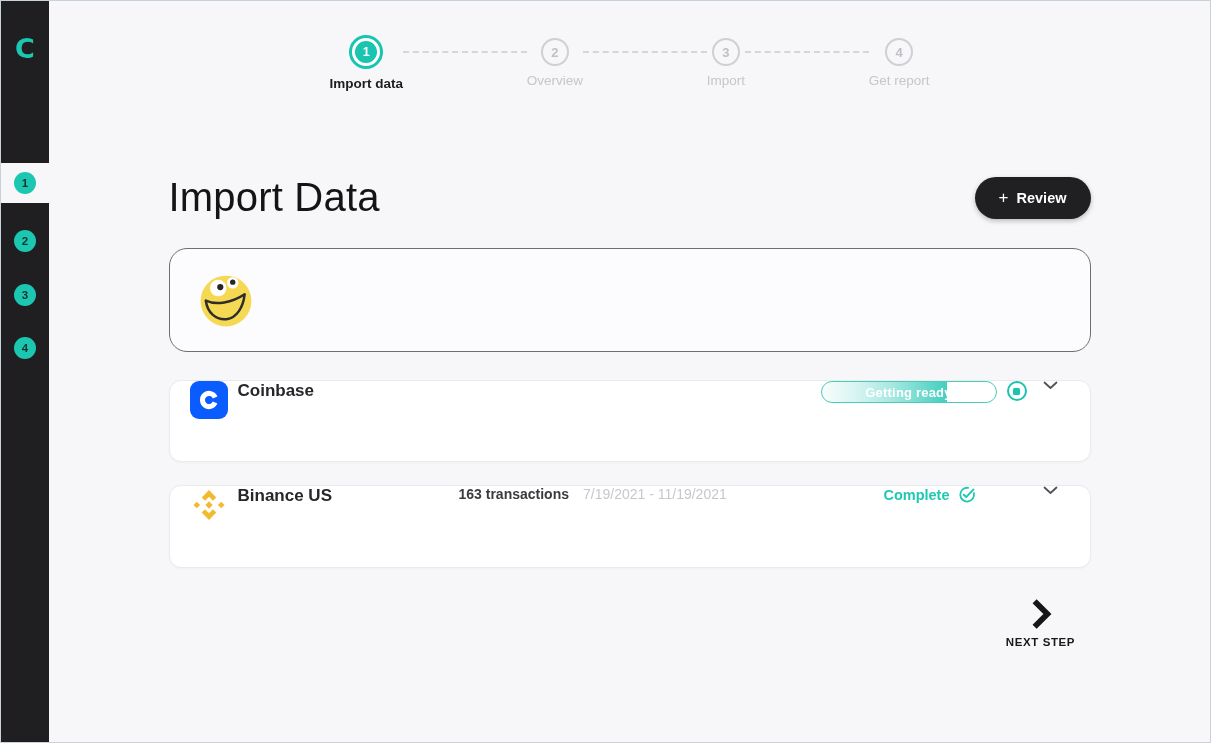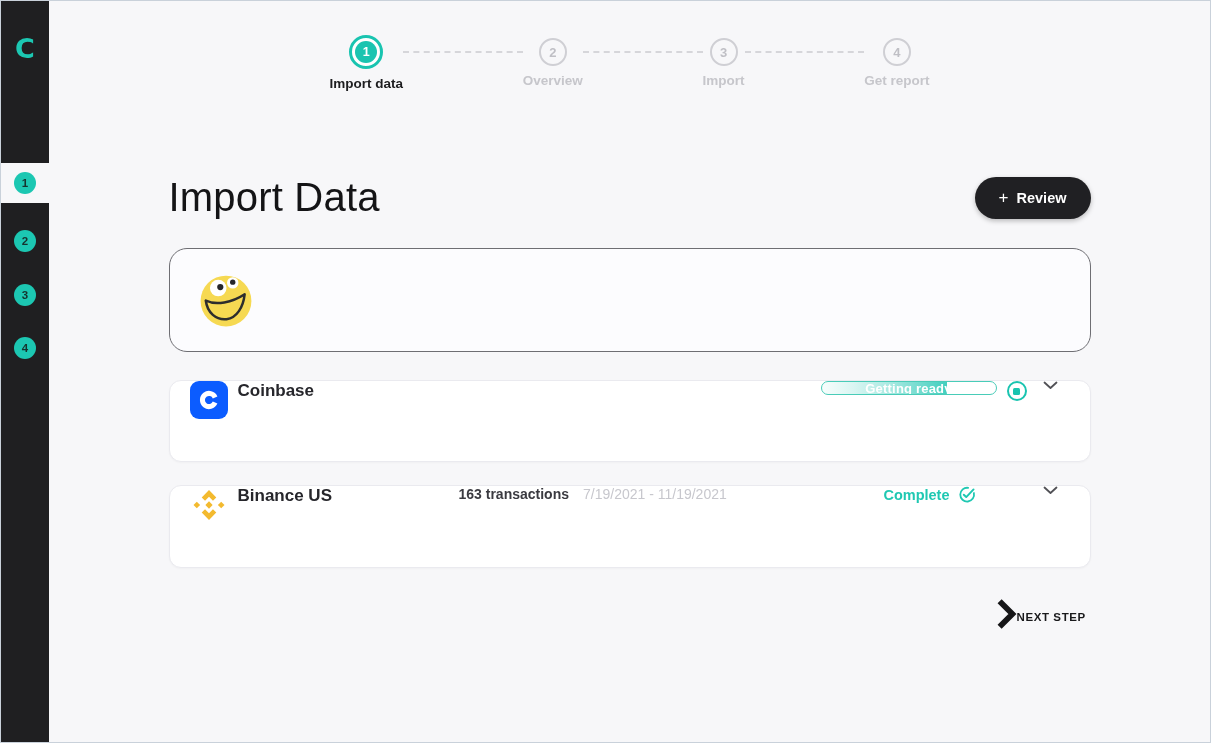--- a/index.html
+++ b/index.html
@@ -58,21 +58,21 @@
     background: #19c4b0; color: #fff; font-size: 12.5px; font-weight: 700;
     display: flex; align-items: center; justify-content: center;
   }
   .circle-idle {
     width: 28px; height: 28px; margin-top: 3px;
     border: 2px solid #cfcfd4; border-radius: 50%;
     color: #bfbfc5; font-size: 13px; font-weight: 600;
     display: flex; align-items: center; justify-content: center;
     background: #f7f7f9;
   }
-  .step-label { margin-top: 7px; font-size: 13.5px; color: #c6c6cb; font-weight: 700; }
+  .step-label { margin-top: 7px; font-size: 13.5px; color: #c6c6cb; font-weight: 400; }
   .step-label.current { color: #1d1d1f; font-weight: 600; }
 
   
   .content { width: 922px; margin: 0 auto; }
 
   .header-row {
     margin-top: 84px;
     display: flex; align-items: center; justify-content: space-between;
   }
   h1.title {
@@ -116,21 +116,21 @@
   .ex-name {
     margin-left: 10px; min-width: 221px;
     font-size: 17px; font-weight: 600; color: #26262b;
   }
   .spacer { flex: 1 1 auto; }
 
   .tx-count { font-size: 14px; font-weight: 700; color: #3a3a40; }
   .date-range { font-size: 14px; color: #c7c7cd; margin-left: 14px; }
 
   .pill {
-    position: relative; width: 176px; height: 14px;
+    position: relative; width: 176px; height: 22px;
     border: 1px solid #49ccb8; border-radius: 999px;
     background: #fff; overflow: hidden;
   }
   .pill-fill {
     position: absolute; left: 0; top: 0; bottom: 0; width: 72%;
     background: linear-gradient(90deg,
       rgba(25,196,176,0.03) 0%,
       rgba(25,196,176,0.16) 25%,
       rgba(25,196,176,0.38) 55%,
       rgba(25,196,176,0.82) 100%);
@@ -148,21 +148,21 @@
   .stop-square { width: 7px; height: 7px; background: #19c4b0; border-radius: 1.5px; }
   .chevron { margin-left: 16px; cursor: pointer; flex: 0 0 auto; }
   .chevron.far { margin-left: 66px; }
 
   .complete-label { font-size: 14.5px; font-weight: 600; color: #1fc8b2; margin-right: 8px; }
   .complete-group { display: flex; align-items: center; }
 
   
   .next-step {
     width: 92px; margin: 30px 4px 0 auto;
-    display: flex; flex-direction: row; align-items: center;
+    display: flex; flex-direction: column; align-items: center;
     cursor: pointer;
   }
   .next-label {
     margin-top: 6px; font-size: 11.5px; font-weight: 700;
     letter-spacing: 0.6px; color: #19191b;
   }
 </style>
 </head>
 <body>
 

